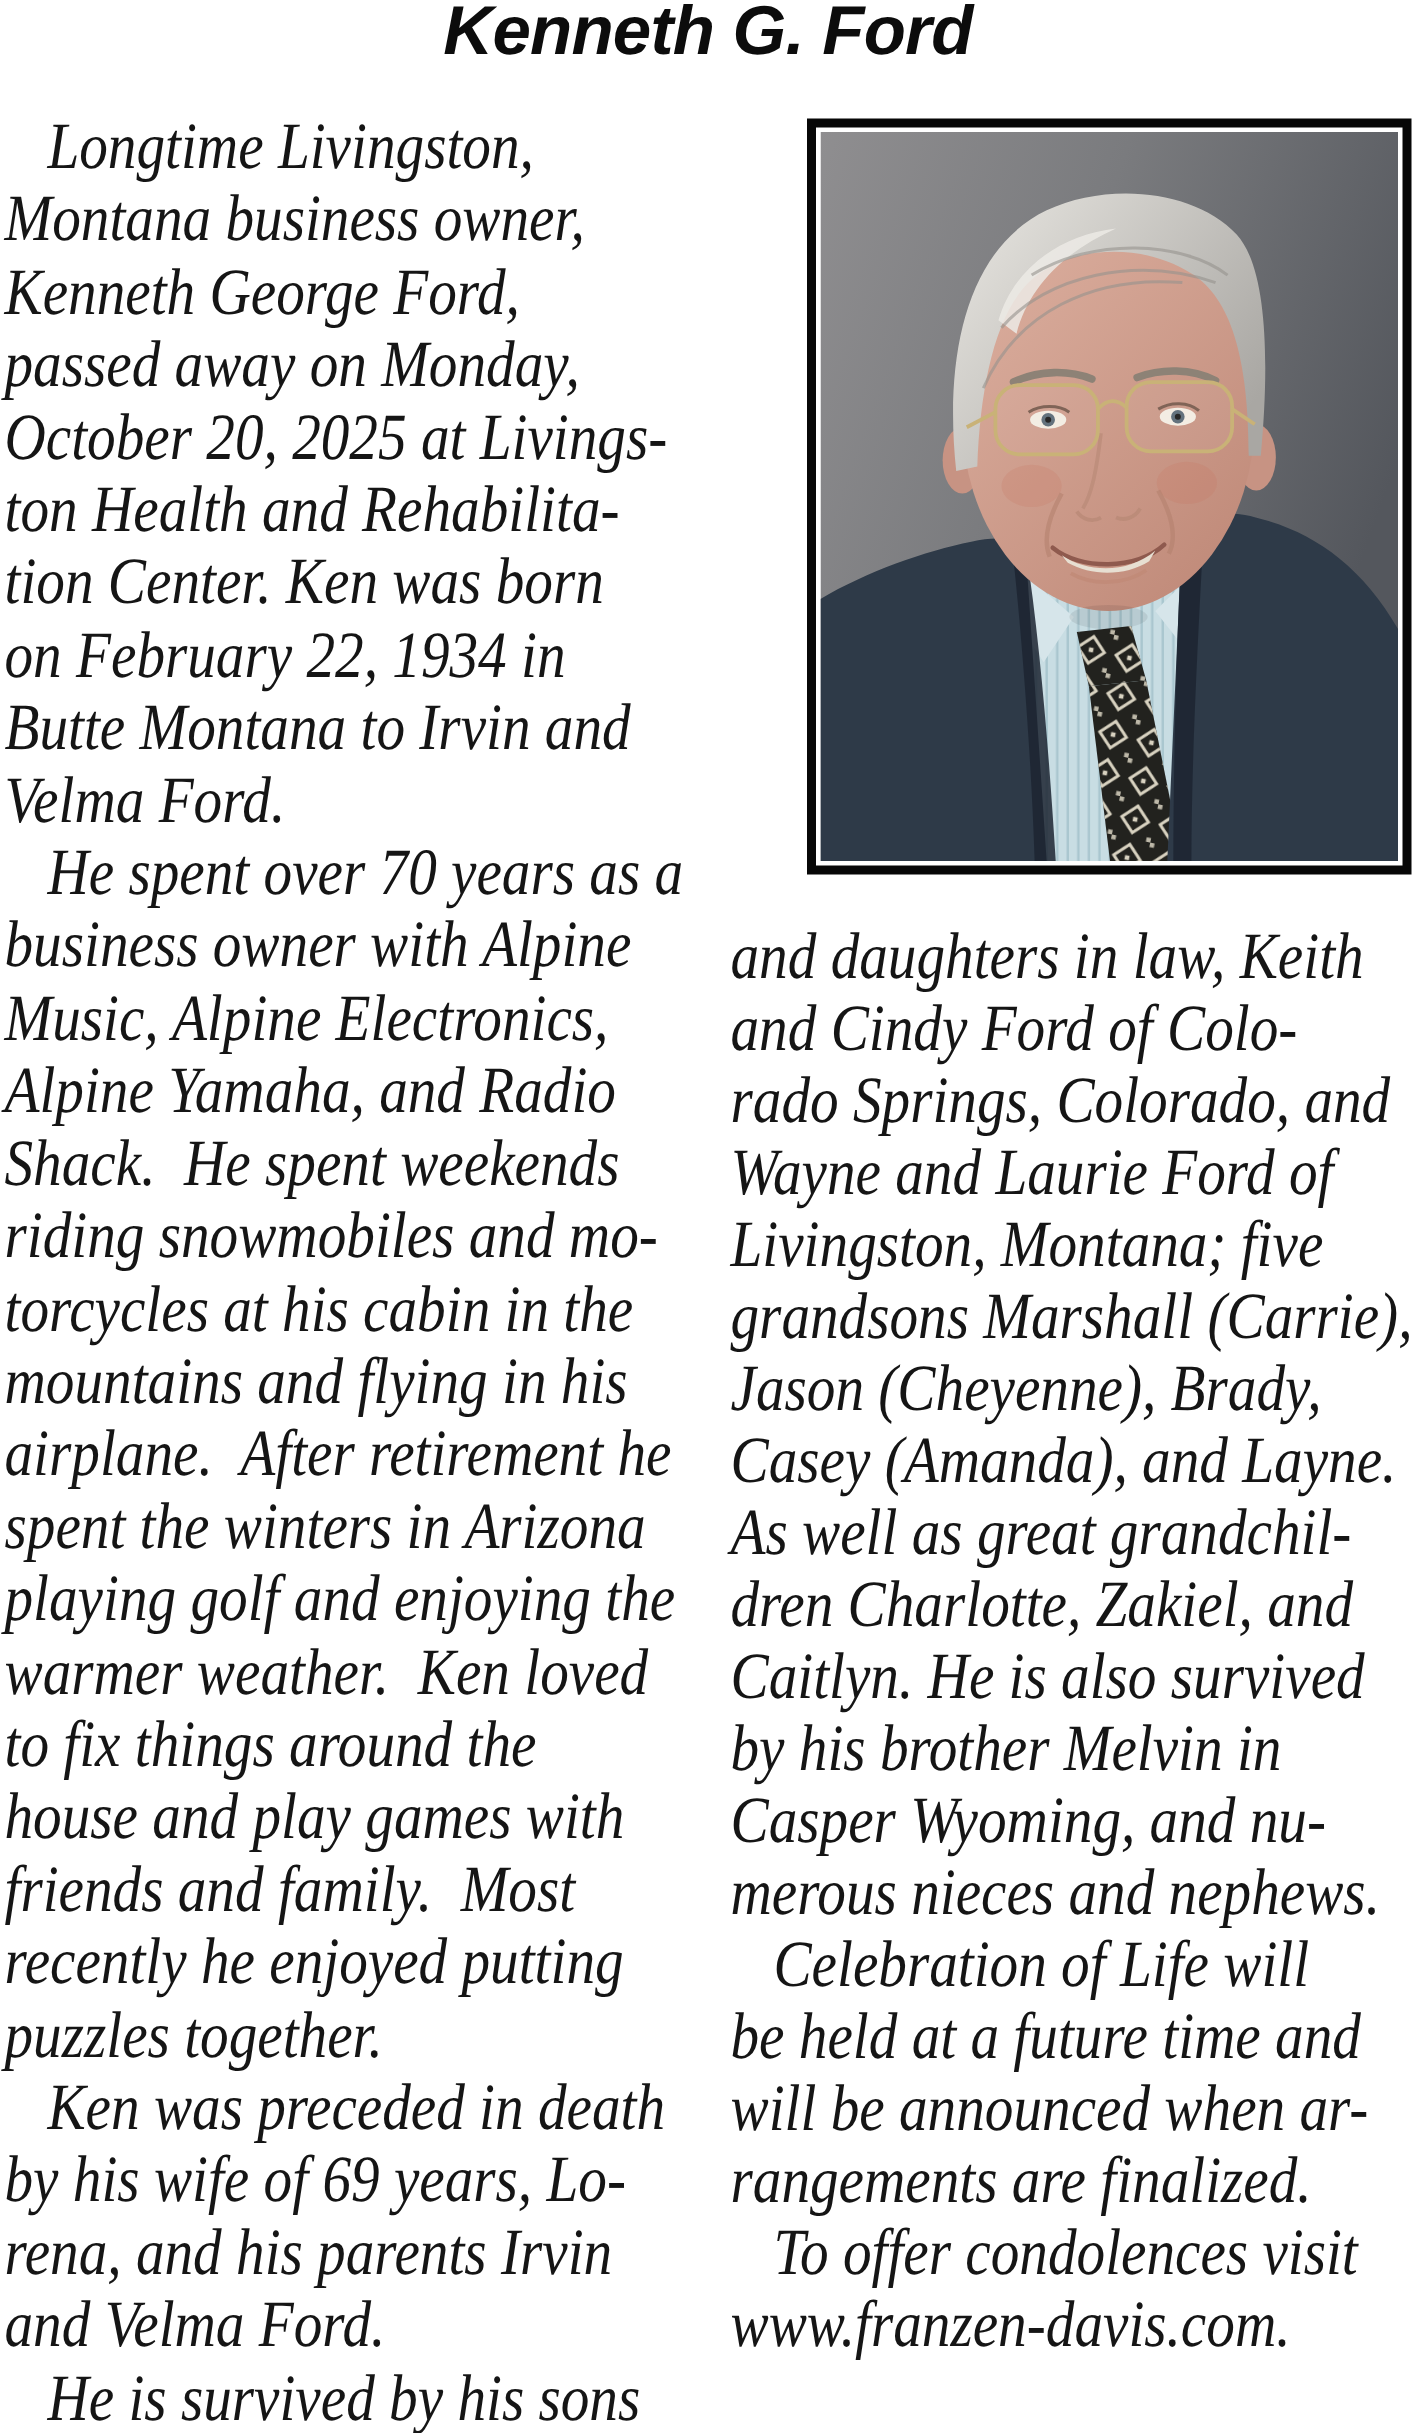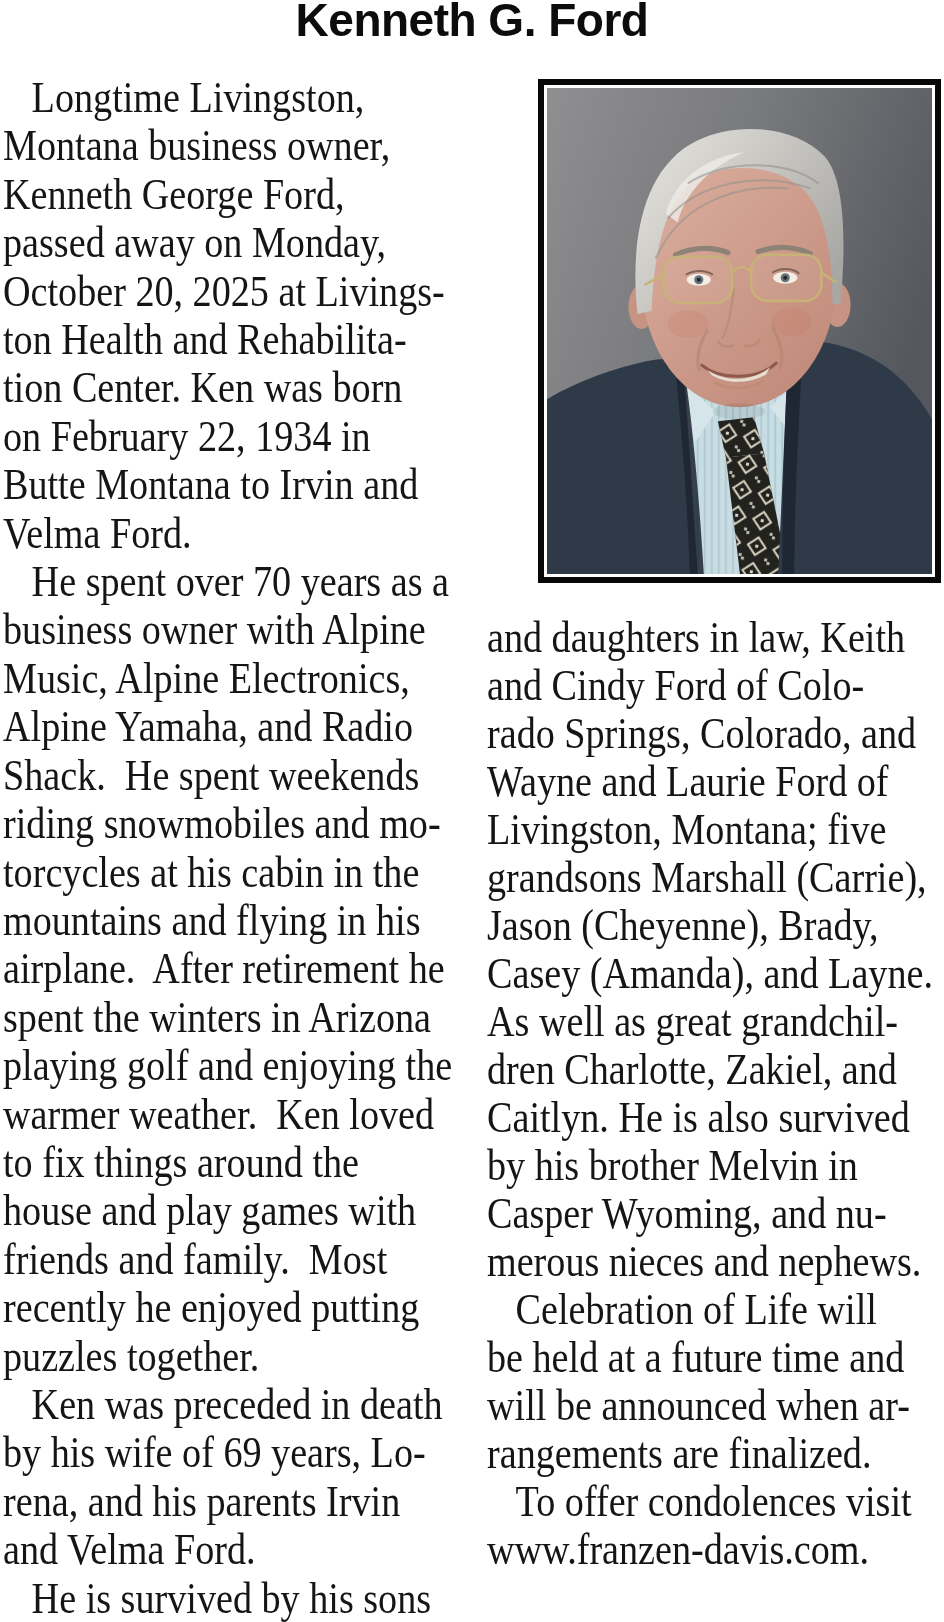--- a/index.html
+++ b/index.html
@@ -3,21 +3,21 @@
 <meta charset="utf-8">
 <style>
   html,body { margin:0; padding:0; }
   body {
     width:944px; height:1622px;
     background:#ffffff;
     font-family:"Liberation Serif", serif;
     position:relative;
     overflow:hidden;
   }
-  .page { position:absolute; inset:0; background:#ffffff; }
+  .page { position:absolute; inset:0; background:#ffffff;font-style:italic; }
 
   .title {
     position:absolute; top:-5px; left:0; width:944px;
     margin:0; text-align:center;
     font-family:"Liberation Sans", sans-serif;
     font-weight:700; font-size:46px; line-height:50px;
     letter-spacing:-0.5px; color:#0c0c0c;
   }
 
   

